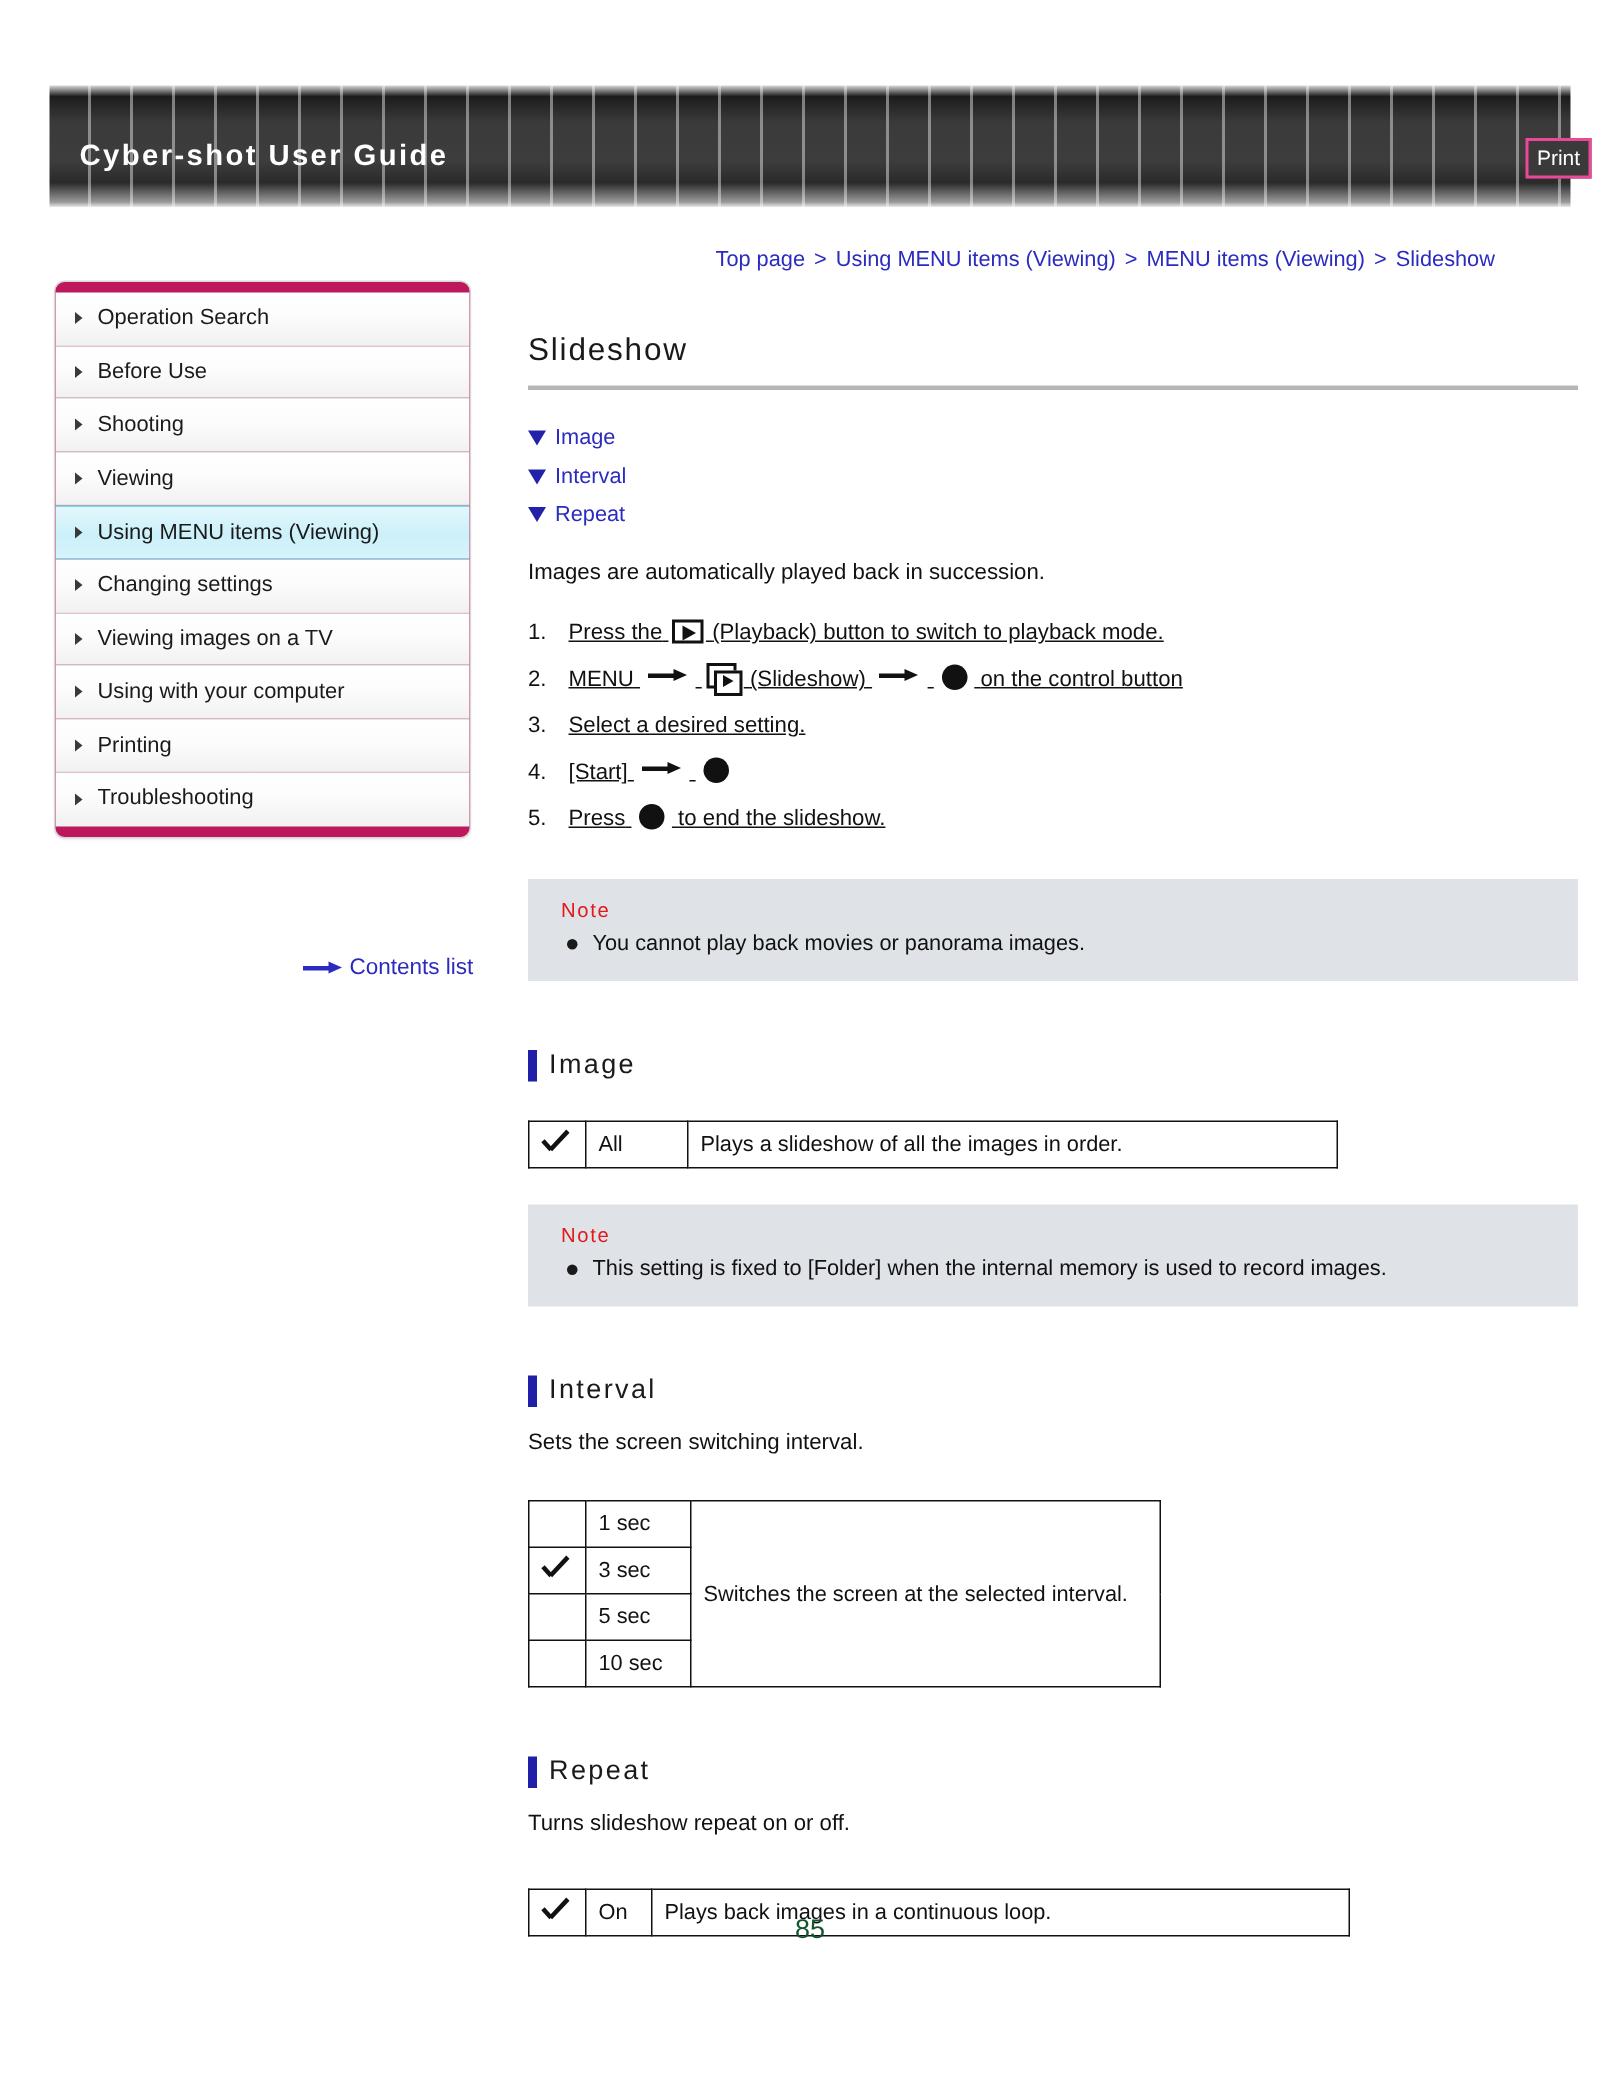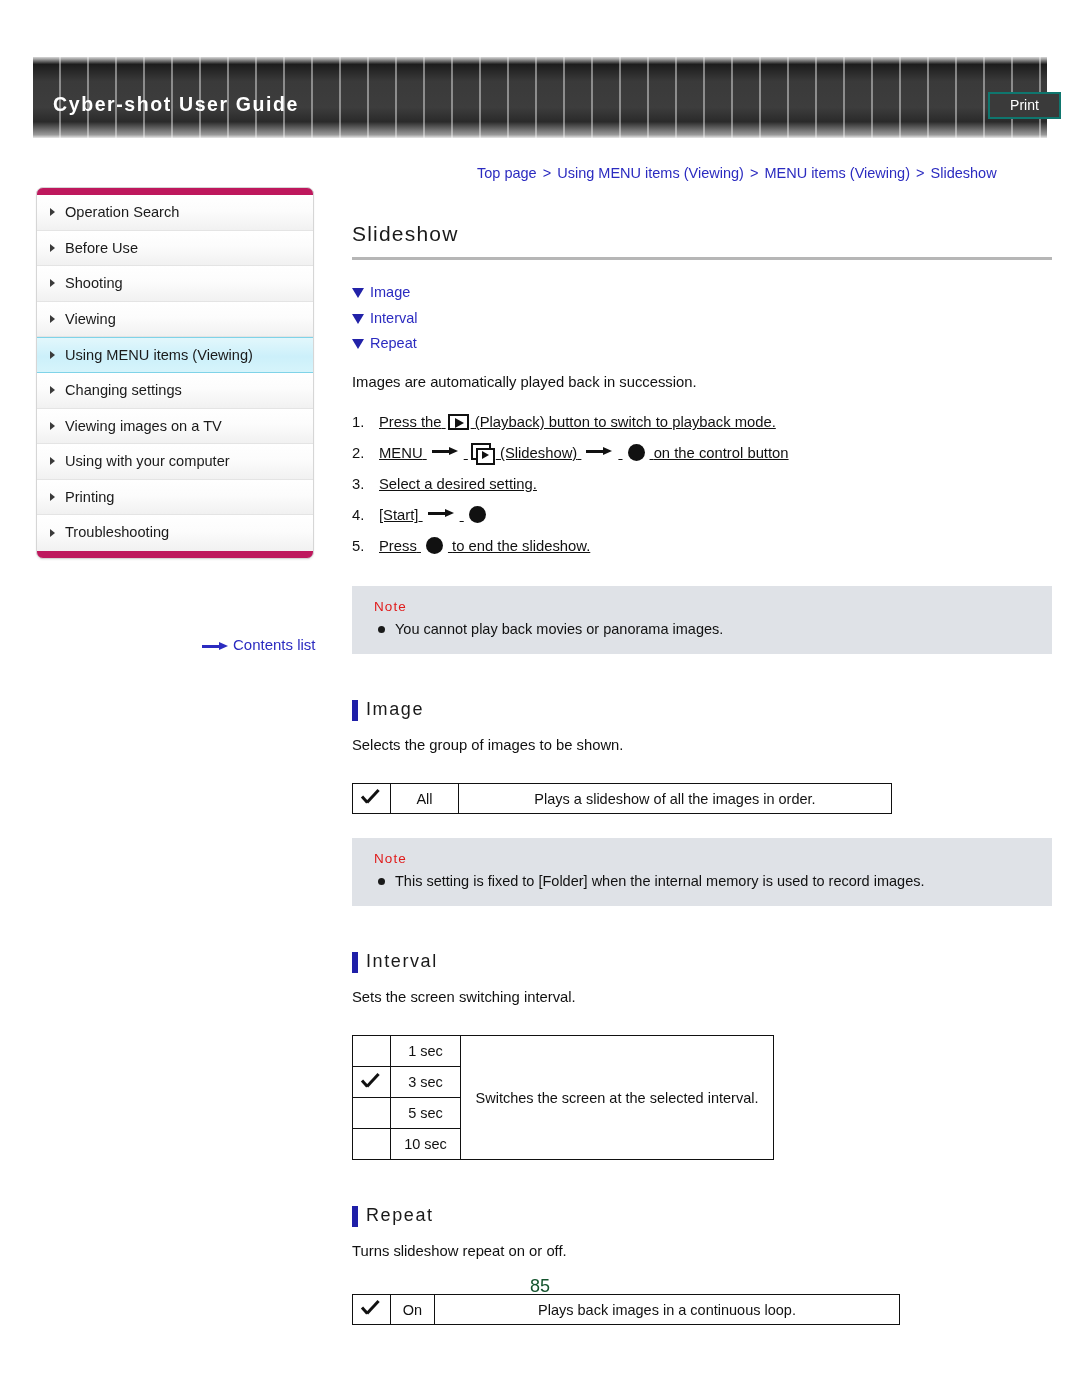--- a/index.html
+++ b/index.html
@@ -37,22 +37,22 @@
     left: 53px; top: 93px;
     font-size: 19.5px;
     font-weight: bold;
     letter-spacing: 1.6px;
     color: #ffffff;
     white-space: nowrap;
   }
   .print-btn {
     position: absolute;
     right: 19px; top: 92px;
-    width: 73px; height: 27px;
-    border: 2px solid #0f766e;
+    width: 44px; height: 27px;
+    border: 2px solid #ec4899;
     background: #3a3a3a;
     color: #ffffff;
     font-size: 14px;
     line-height: 23px;
     text-align: center;
     cursor: pointer;
   }
 
   
   .breadcrumb {
@@ -322,21 +322,20 @@
     width: 6px; height: 21px;
     background: #1f1fa8;
   }
   .sec-desc { margin-top: 14px; }
 
   
   table.opt {
     border-collapse: collapse;
     margin-top: 27px;
     table-layout: fixed;
-    text-align: center;
   }
   table.opt td {
     border: 1.6px solid #111111;
     font-size: 14.5px;
     color: #111111;
     padding: 5px 8px;
     height: 30px;
     vertical-align: middle;
   }
   td.check-col {
@@ -499,21 +498,20 @@
         <span>to end the slideshow.</span>
       </li>
     </ol>
 
     <div class="note-box">
       <div class="note-title">Note</div>
       <div class="note-item">You cannot play back movies or panorama images.</div>
     </div>
 
     <div class="sec-head">Image</div>
-    <p class="body-text sec-desc">Selects the group of images to be shown.</p>
 
     <table class="opt" id="tbl-image">
       <tbody>
         <tr>
           <td class="check-col"><span class="chk"></span></td>
           <td class="label-col">All</td>
           <td>Plays a slideshow of all the images in order.</td>
         </tr>
       </tbody>
     </table>

